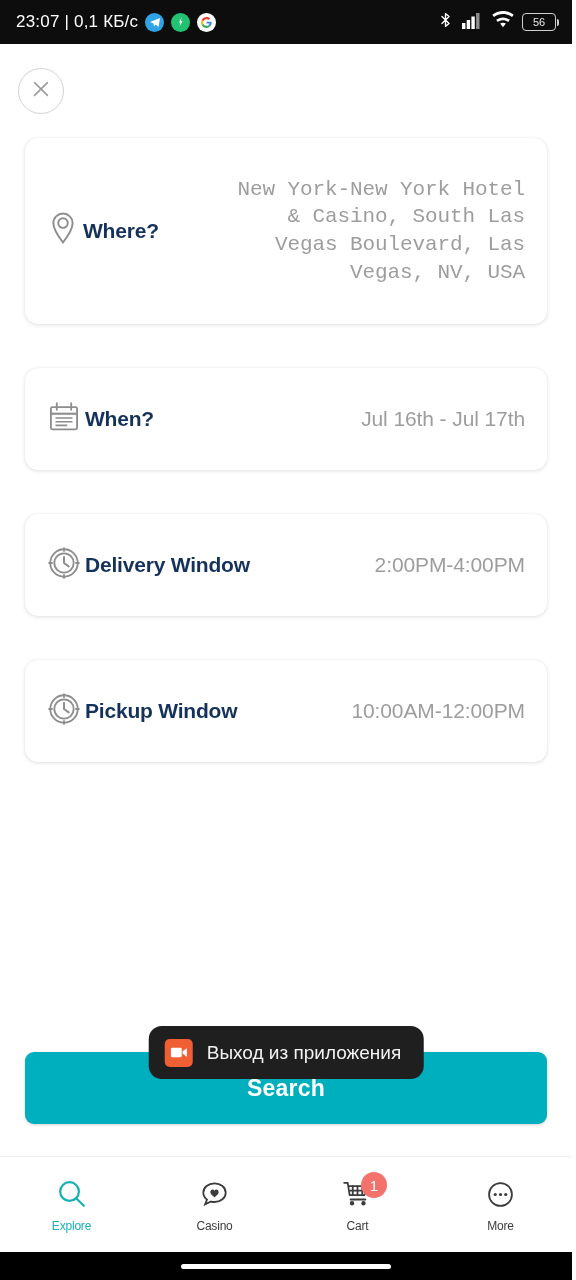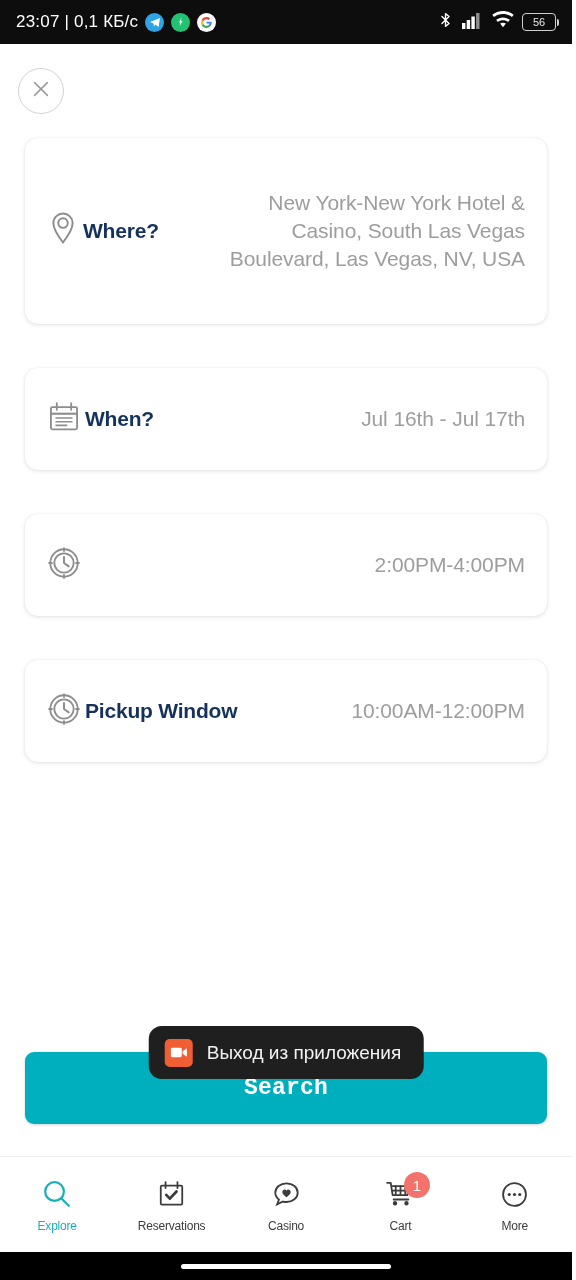--- a/index.html
+++ b/index.html
@@ -44,41 +44,40 @@
     background:#fff; border-radius:13px;
     box-shadow:0 1px 4px rgba(0,0,0,.12), 0 0 1px rgba(0,0,0,.10);
     padding:0 22px; display:flex; align-items:center; justify-content:space-between;
     gap:14px;
   }
   .card.tall { min-height:186px; }
   .card.short { min-height:102px; }
   .card-left { display:flex; align-items:center; gap:4px; flex:0 0 auto; }
   .card-label { color:#15325c; font-size:21px; font-weight:bold; letter-spacing:-.2px; }
   .card-value { color:#9d9d9d; font-size:21px; text-align:right; line-height:1.32; letter-spacing:-.1px; }
-  .card-value.multiline { max-width:300px; }
+  .card-value.multiline { max-width:300px;font-family:Liberation Mono, monospace; }
 
   
   .toast {
     position:absolute; left:50%; transform:translateX(-50%);
     top:1026px; background:#1f1f1f; border-radius:13px;
     height:53px; display:flex; align-items:center; gap:14px;
     padding:0 22px 0 16px; z-index:6;
   }
   .toast-icon { width:28px; height:28px; border-radius:5px; background:#ef5f33;
     display:flex; align-items:center; justify-content:center; }
   .toast-text { color:#f2f2f2; font-size:19px; white-space:nowrap; }
 
   
   .search-area { position:absolute; left:0; right:0; top:1052px; padding:0 25px; }
   .search-btn {
     height:72px; background:#00afbd; border-radius:9px;
     display:flex; align-items:center; justify-content:center;
     color:#ffffff; font-size:23px; font-weight:bold; letter-spacing:.2px;
     box-shadow:0 1px 3px rgba(0,0,0,.18);
-    font-family:Liberation Mono, monospace;
   }
 
   
   .bottomnav {
     position:absolute; left:0; right:0; bottom:28px; height:96px;
     background:#fff; border-top:1px solid #efefef;
     display:flex; align-items:center;
   }
   .nav-item { flex:1; display:flex; flex-direction:column; align-items:center; gap:7px; position:relative; }
   .nav-label { font-size:12px; color:#3c3c3c; letter-spacing:-.2px; }
@@ -193,20 +192,21 @@
     <div class="card short">
       <div class="card-left">
         <span>
           <svg width="34" height="34" viewBox="0 0 26 26" fill="none" stroke="#8d8d8d" stroke-width="1.4">
             <circle cx="13" cy="13" r="10.5"></circle>
             <circle cx="13" cy="13" r="7.4"></circle>
             <path d="M13 13V8.4M13 13l3.6 2.6" stroke-linecap="round" stroke-width="1.5"></path>
             <path d="M13 1.6v2.2M13 22.2v2.2M1.6 13h2.2M22.2 13h2.2" stroke-linecap="round"></path>
           </svg>
         </span>
+        <span class="card-label">Delivery Window</span>
       </div>
       <div class="card-value">2:00PM-4:00PM</div>
     </div>
 
     <div class="card short">
       <div class="card-left">
         <span>
           <svg width="34" height="34" viewBox="0 0 26 26" fill="none" stroke="#8d8d8d" stroke-width="1.4">
             <circle cx="13" cy="13" r="10.5"></circle>
             <circle cx="13" cy="13" r="7.4"></circle>
@@ -241,30 +241,20 @@
     <div class="nav-item active">
       <span class="nav-icon">
         <svg width="32" height="32" viewBox="0 0 26 26" fill="none" stroke="#18b0b8" stroke-width="1.8" stroke-linecap="round">
           <circle cx="11" cy="11" r="7.6"></circle>
           <path d="M16.6 16.6l6 6"></path>
         </svg>
       </span>
       <span class="nav-label">Explore</span>
     </div>
 
-    <div class="nav-item">
-      <span class="nav-icon">
-        <svg width="31" height="31" viewBox="0 0 26 26" fill="none" stroke="#3c3c3c" stroke-width="1.5">
-          <rect x="4" y="5.5" width="18" height="16" rx="1"></rect>
-          <path d="M8 2.6v5M18 2.6v5" stroke-linecap="round"></path>
-          <path d="M8.6 13.3l3 3.2 5.6-6" stroke-width="2.3" stroke-linecap="round" stroke-linejoin="round"></path>
-        </svg>
-      </span>
-      <span class="nav-label">Reservations</span>
-    </div>
 
     <div class="nav-item">
       <span class="nav-icon">
         <svg width="31" height="31" viewBox="0 0 26 26" fill="none" stroke="#3c3c3c" stroke-width="1.5">
           <path d="M13 3.6c5.2 0 9.4 3.5 9.4 7.9 0 4.3-4.2 7.8-9.4 7.8-1 0-2-.1-2.9-.4l-5 2.4 1.6-4c-1.9-1.5-3.1-3.5-3.1-5.8 0-4.4 4.2-7.9 9.4-7.9z"></path>
           <path d="M13 15.4s-3.5-2.2-3.5-4.4c0-1.2.9-2.1 2-2.1.7 0 1.2.4 1.5.9.3-.5.8-.9 1.5-.9 1.1 0 2 .9 2 2.1 0 2.2-3.5 4.4-3.5 4.4z" fill="#3c3c3c" stroke="none"></path>
         </svg>
       </span>
       <span class="nav-label">Casino</span>
     </div>

